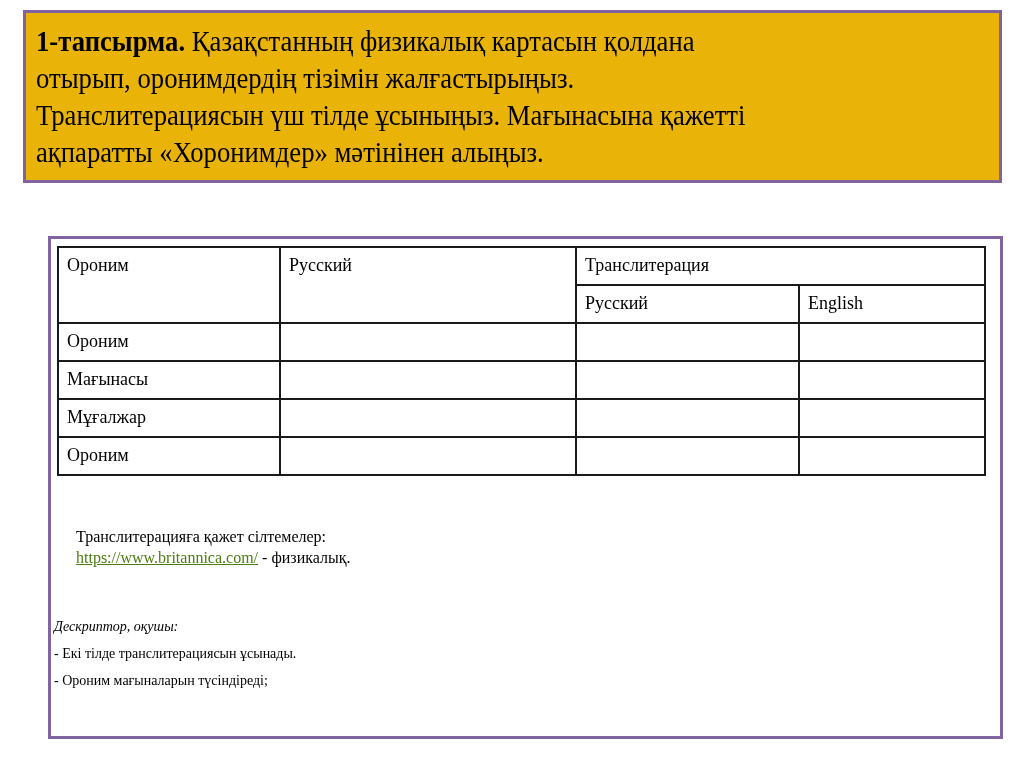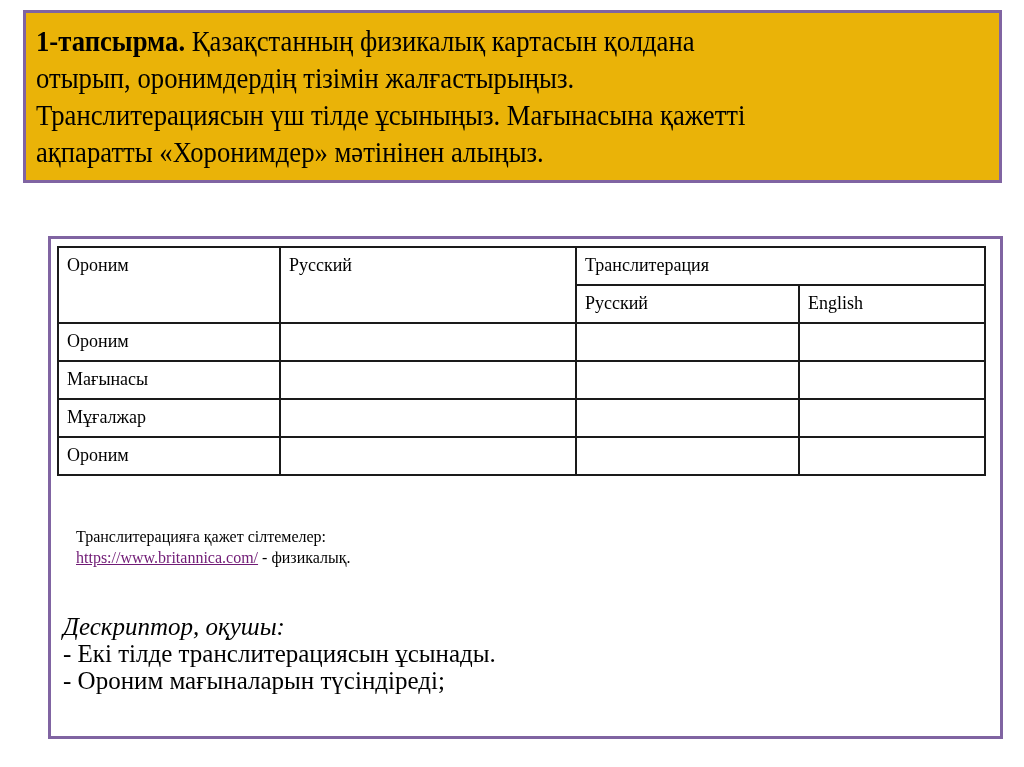--- a/index.html
+++ b/index.html
@@ -9,22 +9,22 @@
               border:3px solid #8064a2; box-sizing:border-box; background:#eab308; }
   .task-text { position:absolute; left:10px; top:10px; width:950px; font-size:29px; line-height:37px;
                transform:scaleX(0.92); transform-origin:left top; white-space:nowrap; }
   .task-text b { font-weight:bold; }
   .main-box { position:absolute; left:48px; top:236px; width:955px; height:503px;
               border:3px solid #8064a2; box-sizing:border-box; background:#fff; }
   table.oronym { position:absolute; left:6px; top:7px; border-collapse:collapse; table-layout:fixed;
                  width:927px; font-size:18px; }
   table.oronym td { border:2px solid #1a1a1a; padding:0 0 0 8px; vertical-align:top; height:36px; line-height:34px; }
   .refs { position:absolute; left:25px; top:267px; font-size:16px; line-height:21px;margin-top:20px; }
-  .refs a { color:#701a75; text-decoration:underline; }
-  .descriptor { position:absolute; left:12px; top:374px; font-size:25px; line-height:27px; }
+  .refs a { color:#4d7c0f; text-decoration:underline; }
+  .descriptor { position:absolute; left:3px; top:374px; font-size:14px; line-height:27px; }
   .descriptor .title { font-style:italic; }
 </style>
 </head>
 <body>
 
 <div class="task-box">
   <div class="task-text">
     <div><b>1-тапсырма.</b> <span>Қазақстанның физикалық картасын қолдана</span></div>
     <div>отырып, оронимдердің тізімін жалғастырыңыз.</div>
     <div>Транслитерациясын үш тілде ұсыныңыз. Мағынасына қажетті</div>

